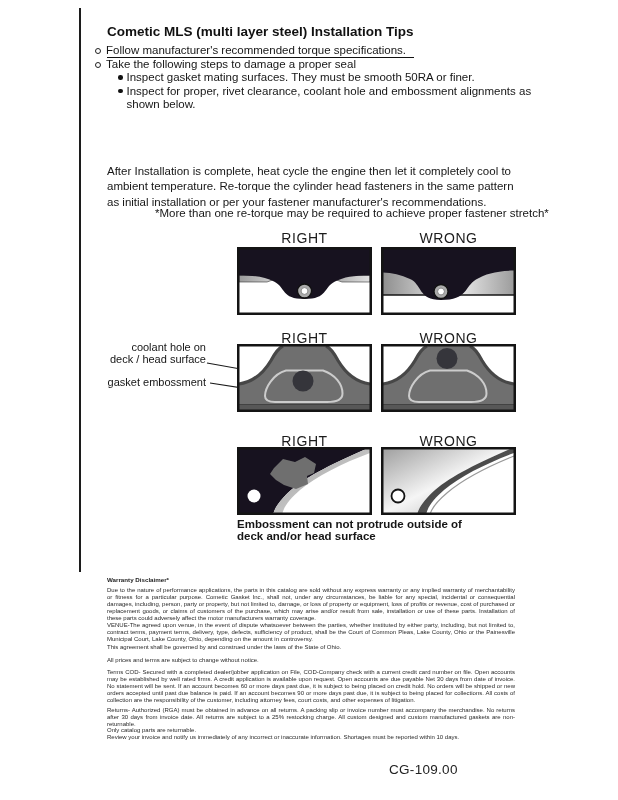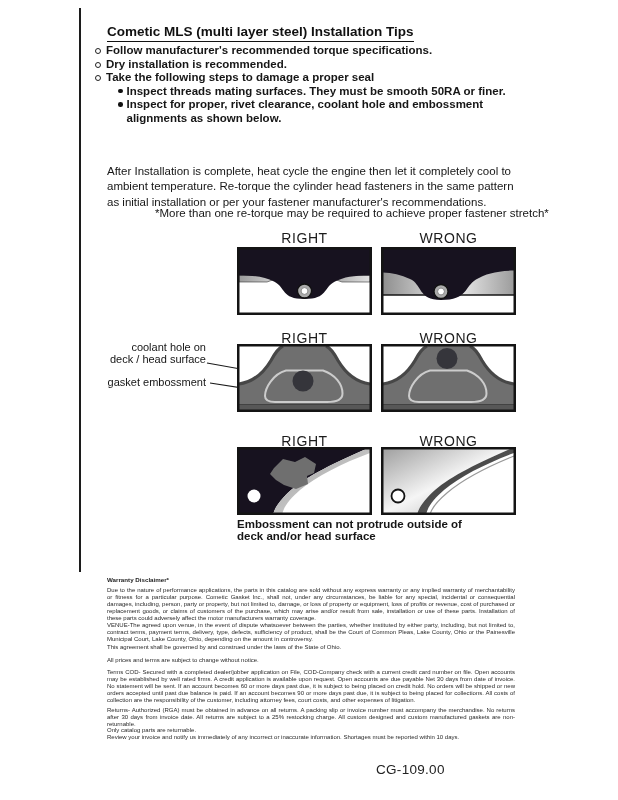--- a/index.html
+++ b/index.html
@@ -3,21 +3,21 @@
 <meta charset="utf-8">
 <style>
   html,body{margin:0;padding:0;background:#fff;}
   .page{
     position:relative;width:618px;height:800px;background:#ffffff;
     font-family:"Liberation Sans", sans-serif;color:#1f1f1f;overflow:hidden;
   }
   .abs{position:absolute;}
   .title{
     font-size:13.5px;font-weight:bold;color:#111;
-    border-bottom:1.6px solid #111;padding-bottom:2px;display:inline-block;
+    border-bottom:1.6px solid #111;padding-bottom:18px;display:inline-block;
   }
   .bullets{font-size:11.5px;line-height:13.6px;color:#161616;}
   .b-row{display:flex;align-items:flex-start;}
   .b-mark{
     width:4px;height:4px;border:1px solid #222;border-radius:50%;
     display:inline-block;margin:4px 5px 0 0;flex:0 0 auto;
   }
   .sb-row{display:flex;align-items:flex-start;margin-left:23px;}
   .sb-mark{
     width:4.5px;height:4.5px;background:#111;border-radius:50%;
@@ -43,36 +43,32 @@
 <body>
 
 <div class="page">
 
   <div class="abs vline" style="left:79px;top:8px;height:564px;"></div>
 
   <div class="abs" style="left:107px;top:22px;">
     <span class="title">Cometic MLS (multi layer steel) Installation Tips</span>
   </div>
 
-  <div class="abs bullets" style="left:95px;top:44px;width:440px;font-weight:bold;">
+  <div class="abs bullets" style="left:95px;top:44px;width:440px;">
     <div class="b-row">
       <span class="b-mark"></span>
       <span>Follow manufacturer's recommended torque specifications.</span>
     </div>
     <div class="b-row">
       <span class="b-mark"></span>
-      <span>Dry installation is recommended.</span>
-    </div>
-    <div class="b-row">
-      <span class="b-mark"></span>
       <span>Take the following steps to damage a proper seal</span>
     </div>
     <div class="sb-row">
       <span class="sb-mark"></span>
-      <span>Inspect threads mating surfaces.  They must be smooth 50RA or finer.</span>
+      <span>Inspect gasket mating surfaces.  They must be smooth 50RA or finer.</span>
     </div>
     <div class="sb-row">
       <span class="sb-mark"></span>
       <span>Inspect for proper, rivet clearance, coolant hole and embossment alignments as shown below.</span>
     </div>
   </div>
 
   <div class="abs body-p" style="left:107px;top:164px;">After Installation is complete, heat cycle the engine then let it completely cool to ambient temperature. Re-torque the cylinder head fasteners in the same pattern as initial installation or per your fastener manufacturer's recommendations.</div>
   <div class="abs body-p" style="left:107px;top:206px;margin-left:48px;">*More than one re-torque may be required to achieve proper fastener stretch*</div>
 
@@ -207,15 +203,15 @@
   <div class="abs tiny-b" style="left:107px;top:576px;">Warranty Disclaimer*</div>
   <div class="abs tiny" style="left:107px;top:587px;">Due to the nature of performance applications, the parts in this catalog are sold without any express warranty or any implied warranty of merchantability or fitness for a particular purpose.  Cometic Gasket Inc., shall not, under any circumstances, be liable for any special, incidental or consequential damages, including, person, party or property, but not limited to, damage, or loss of property or equipment, loss of profits or revenue, cost of purchased or replacement goods, or claims of customers of the purchase, which may arise and/or result from sale, installation or use of these parts.  Installation of these parts could adversely affect the motor manufacturers warranty coverage.</div>
   <div class="abs tiny" style="left:107px;top:622px;">VENUE-The agreed upon venue, in the event of dispute whatsoever between the parties, whether instituted by either party, including, but not limited to, contract terms, payment terms, delivery, type, defects, sufficiency of product, shall be the Court of Common Pleas, Lake County, Ohio or the Painesville Municipal Court, Lake County, Ohio, depending on the amount in controversy.</div>
   <div class="abs tiny tiny-left" style="left:107px;top:644px;">This agreement shall be governed by and construed under the laws of the State of Ohio.</div>
   <div class="abs tiny tiny-left" style="left:107px;top:657px;">All prices and terms are subject to change without notice.</div>
   <div class="abs tiny" style="left:107px;top:669px;">Terms COD- Secured with a completed dealer/jobber application on File, COD-Company check with a current credit card number on file.  Open accounts may be established by well rated firms.  A credit application is available upon request.  Open accounts are due payable Net 30 days from date of invoice.  No statement will be sent.  If an account becomes 60 or more days past due, it is subject to being placed on credit hold.  No orders will be shipped or new orders accepted until past due balance is paid.  If an account becomes 90 or more days past due, it is subject to being placed for collections.  All costs of collection are the responsibility of the customer, including attorney fees, court costs, and other expenses of litigation.</div>
   <div class="abs tiny" style="left:107px;top:707px;">Returns- Authorized (RGA) must be obtained in advance on all returns.  A packing slip or invoice number must accompany the merchandise.  No returns after 30 days from invoice date.  All returns are subject to a 25% restocking charge.  All custom designed and custom manufactured gaskets are non-returnable.</div>
   <div class="abs tiny tiny-left" style="left:107px;top:727px;">Only catalog parts are returnable.</div>
   <div class="abs tiny tiny-left" style="left:107px;top:734px;">Review your invoice and notify us immediately of any incorrect or inaccurate information.  Shortages must be reported within 10 days.</div>
 
-  <div class="abs footer-code" style="left:376px;top:762px;">CG-109.00</div>
+  <div class="abs footer-code" style="left:389px;top:762px;">CG-109.00</div>
 
 </div>
 
 </body></html>

